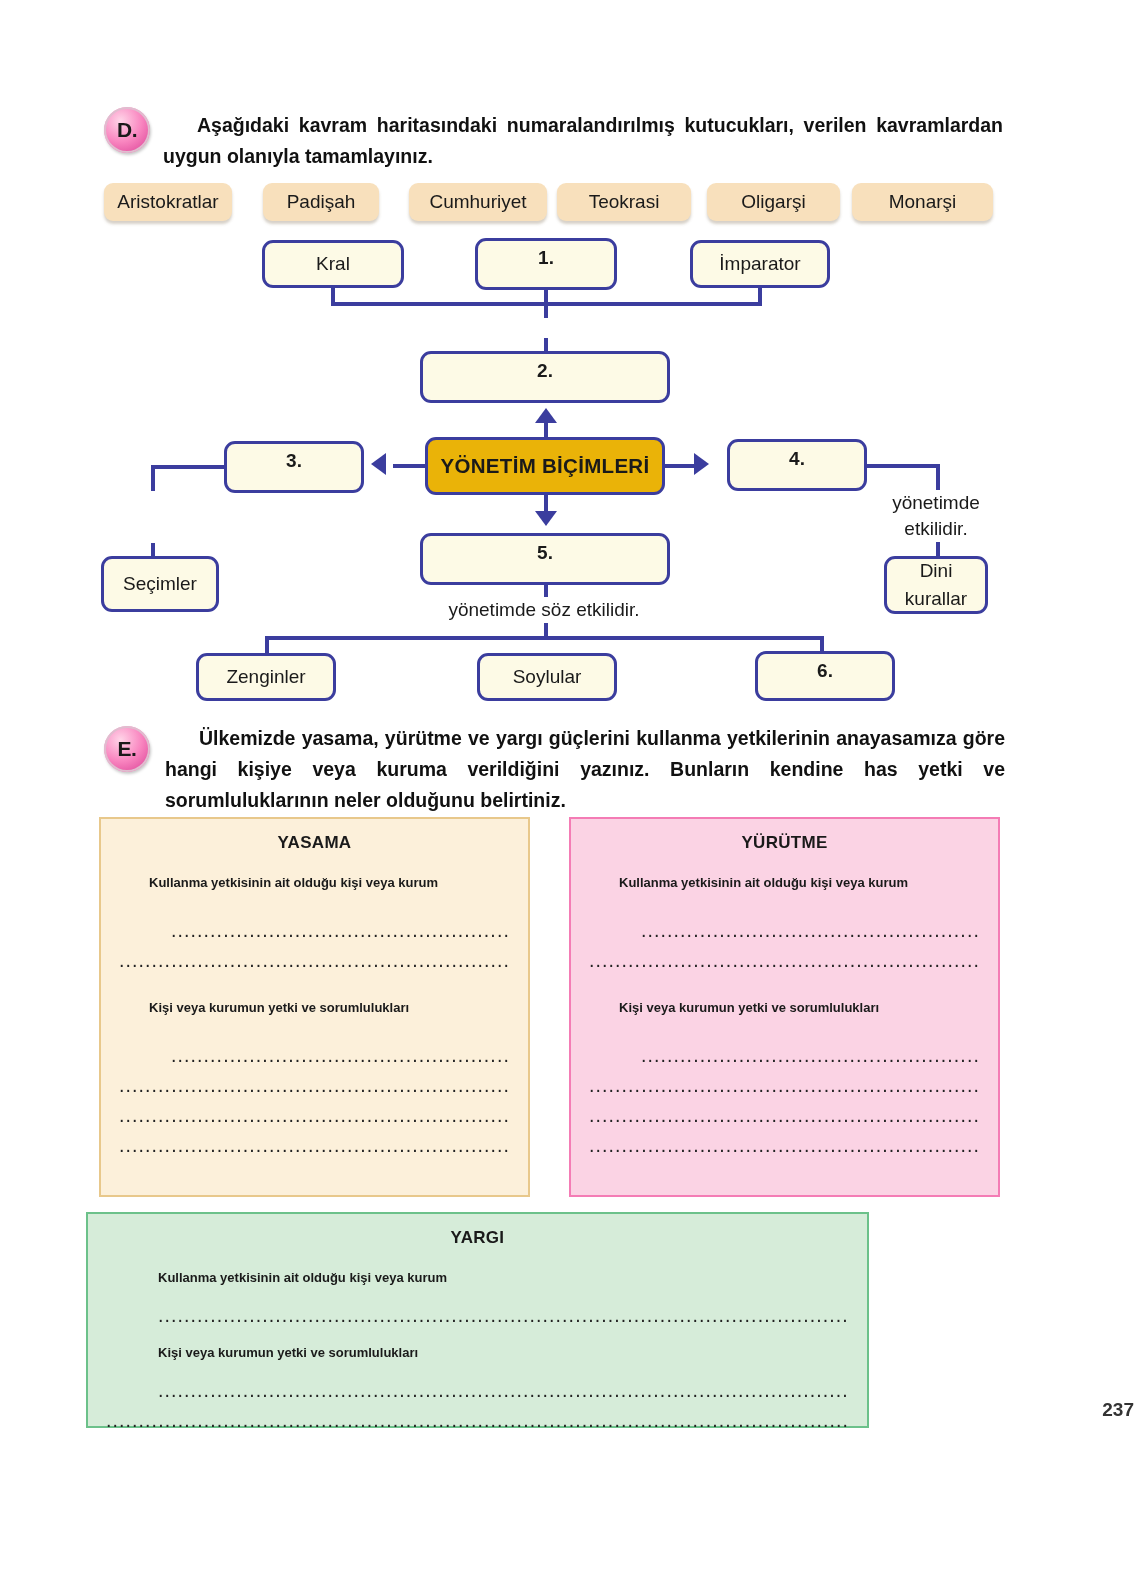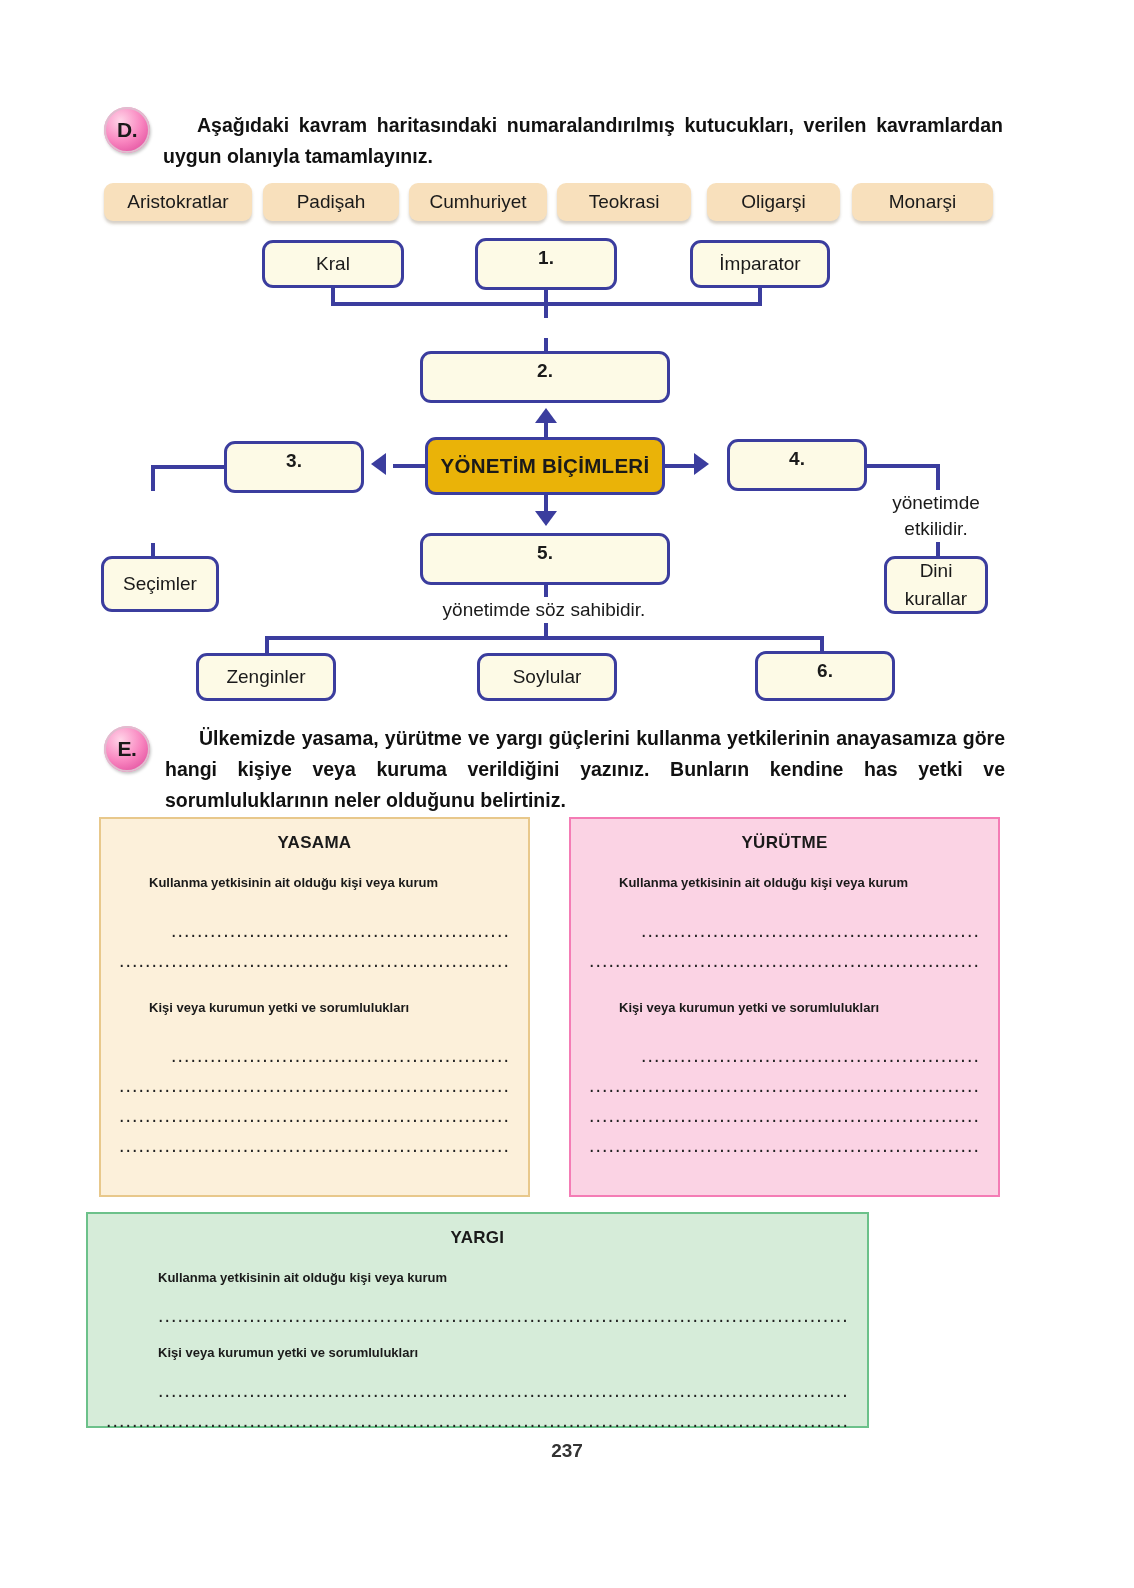--- a/index.html
+++ b/index.html
@@ -156,24 +156,24 @@
 
 <div class="marker" style="left:104px; top:107px;">
   <span>D.</span>
 </div>
 
 <div class="prompt" style="left:163px; top:110px; width:840px;">
   <span class="indent"></span><span>Aşağıdaki kavram haritasındaki numaralandırılmış kutucukları, verilen kavramlardan uygun olanıyla tamamlayınız.</span>
 </div>
 
 <div class="pill-row">
-  <div class="pill" style="left:0px; width:148px;">
+  <div class="pill" style="left:0px; width:128px;">
     <span>Aristokratlar</span>
   </div>
-  <div class="pill" style="left:159px; width:136px;">
+  <div class="pill" style="left:159px; width:116px;">
     <span>Padişah</span>
   </div>
   <div class="pill" style="left:305px; width:138px;">
     <span>Cumhuriyet</span>
   </div>
   <div class="pill" style="left:453px; width:134px;">
     <span>Teokrasi</span>
   </div>
   <div class="pill" style="left:603px; width:133px;">
     <span>Oligarşi</span>
@@ -254,21 +254,21 @@
   <div class="ln v" style="left:544px; top:265px; height:22px;"></div>
   <div class="arrow down" style="left:535px; top:283px;"></div>
 
   <div class="node numbered" style="left:420px; top:305px; width:250px; height:52px;">
     <span>5.</span>
   </div>
 
   <div class="ln v" style="left:544px; top:355px; height:17px;"></div>
 
   <div class="maplabel" style="left:394px; top:369px; width:300px;">
-    <span>yönetimde söz sahibidir.</span>
+    <span>yönetimde söz etkilidir.</span>
   </div>
 
   <div class="ln v" style="left:544px; top:394px; height:18px;"></div>
   <div class="ln h" style="left:265px; top:408px; width:559px;"></div>
   <div class="ln v" style="left:265px; top:408px; height:20px;"></div>
   <div class="ln v" style="left:820px; top:408px; height:20px;"></div>
 
   <div class="node" style="left:196px; top:425px; width:140px; height:48px;">
     <span>Zenginler</span>
   </div>
@@ -332,13 +332,13 @@
     <span>Kullanma yetkisinin ait olduğu kişi veya kurum</span>
   </div>
   <div class="dots" style="margin-left:52px;">........................................................................................................................................................</div>
   <div class="panel-q" style="margin-left:52px;">
     <span>Kişi veya kurumun yetki ve sorumlulukları</span>
   </div>
   <div class="dots" style="margin-left:52px;">........................................................................................................................................................</div>
   <div class="dots">........................................................................................................................................................</div>
 </div>
 
-<div class="pageno" style="top:1440px;">237</div>
+<div class="pageno" style="top:1399px;text-align:right;">237</div>
 
 </body></html>

